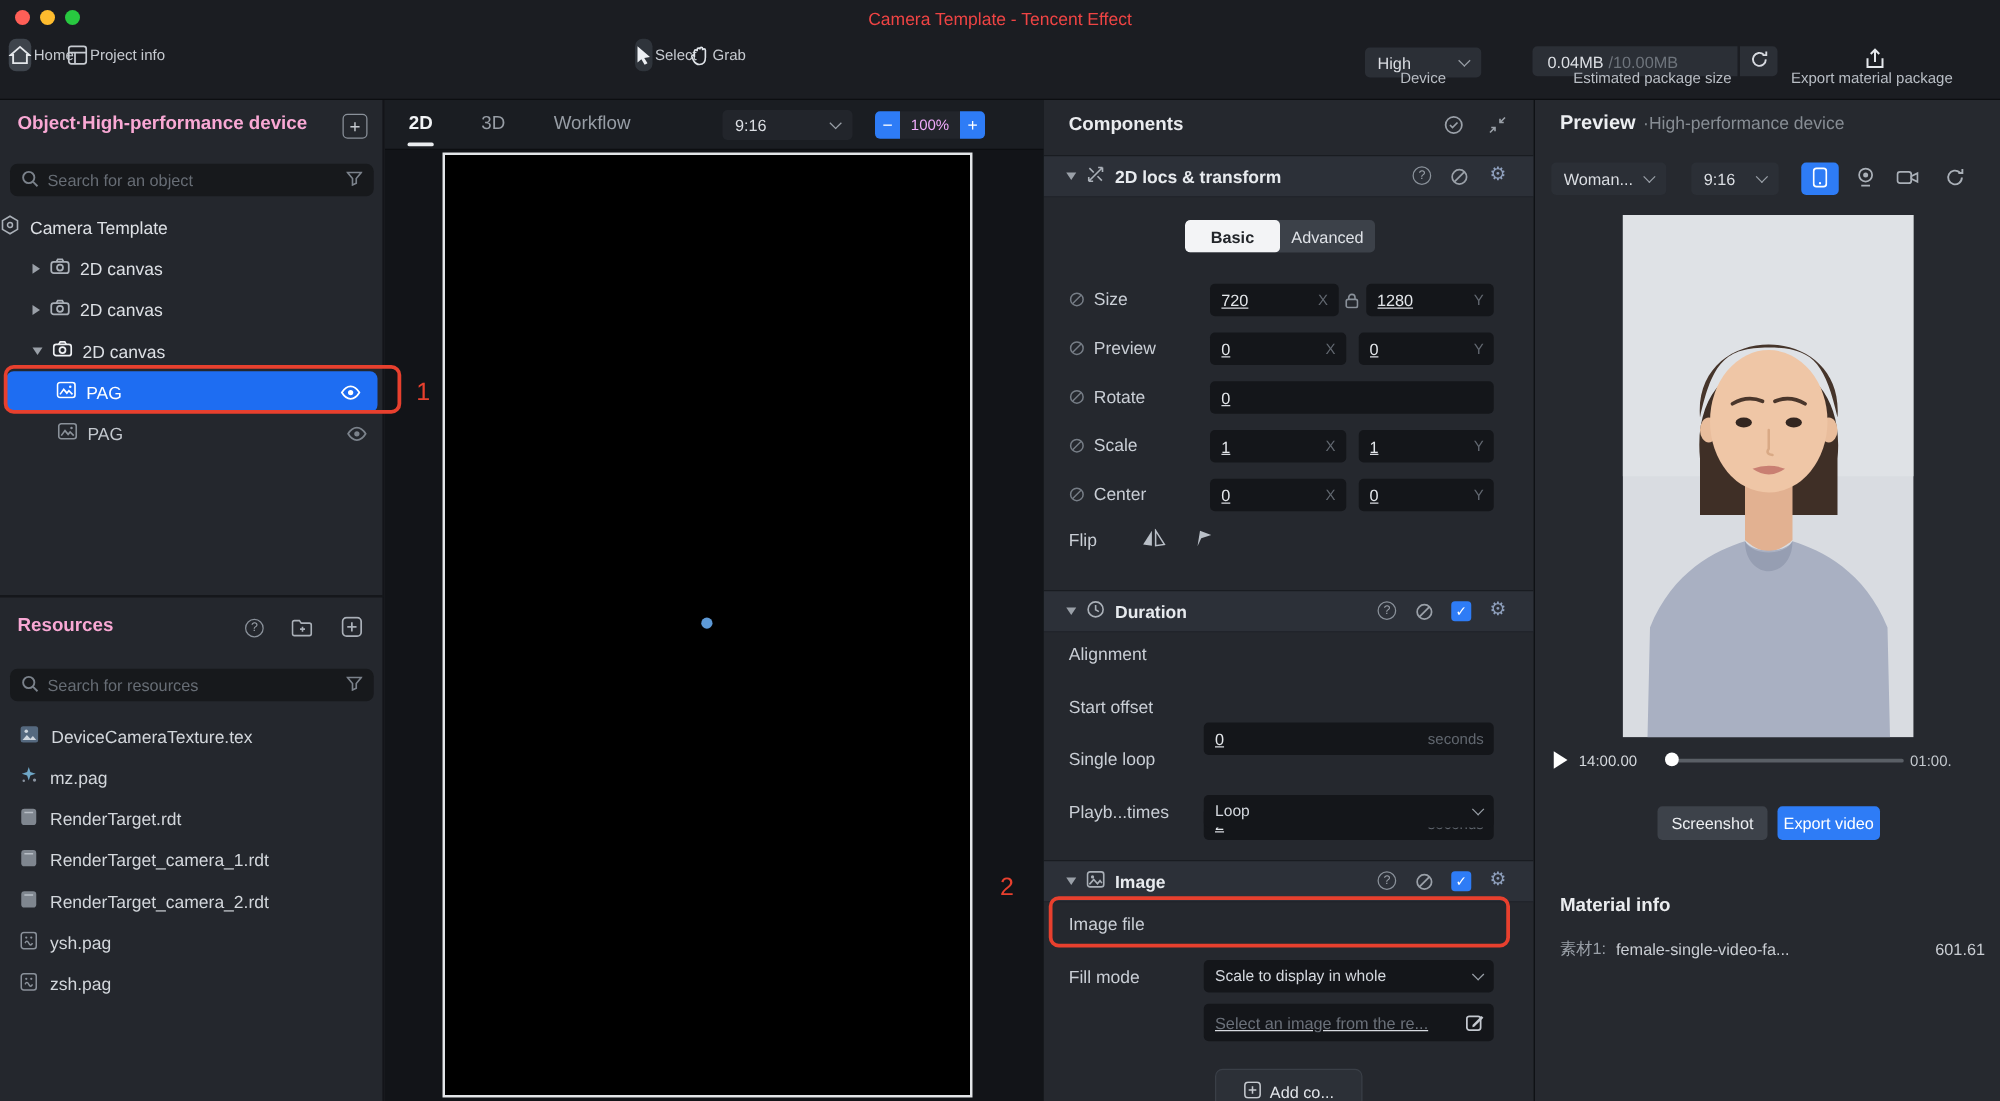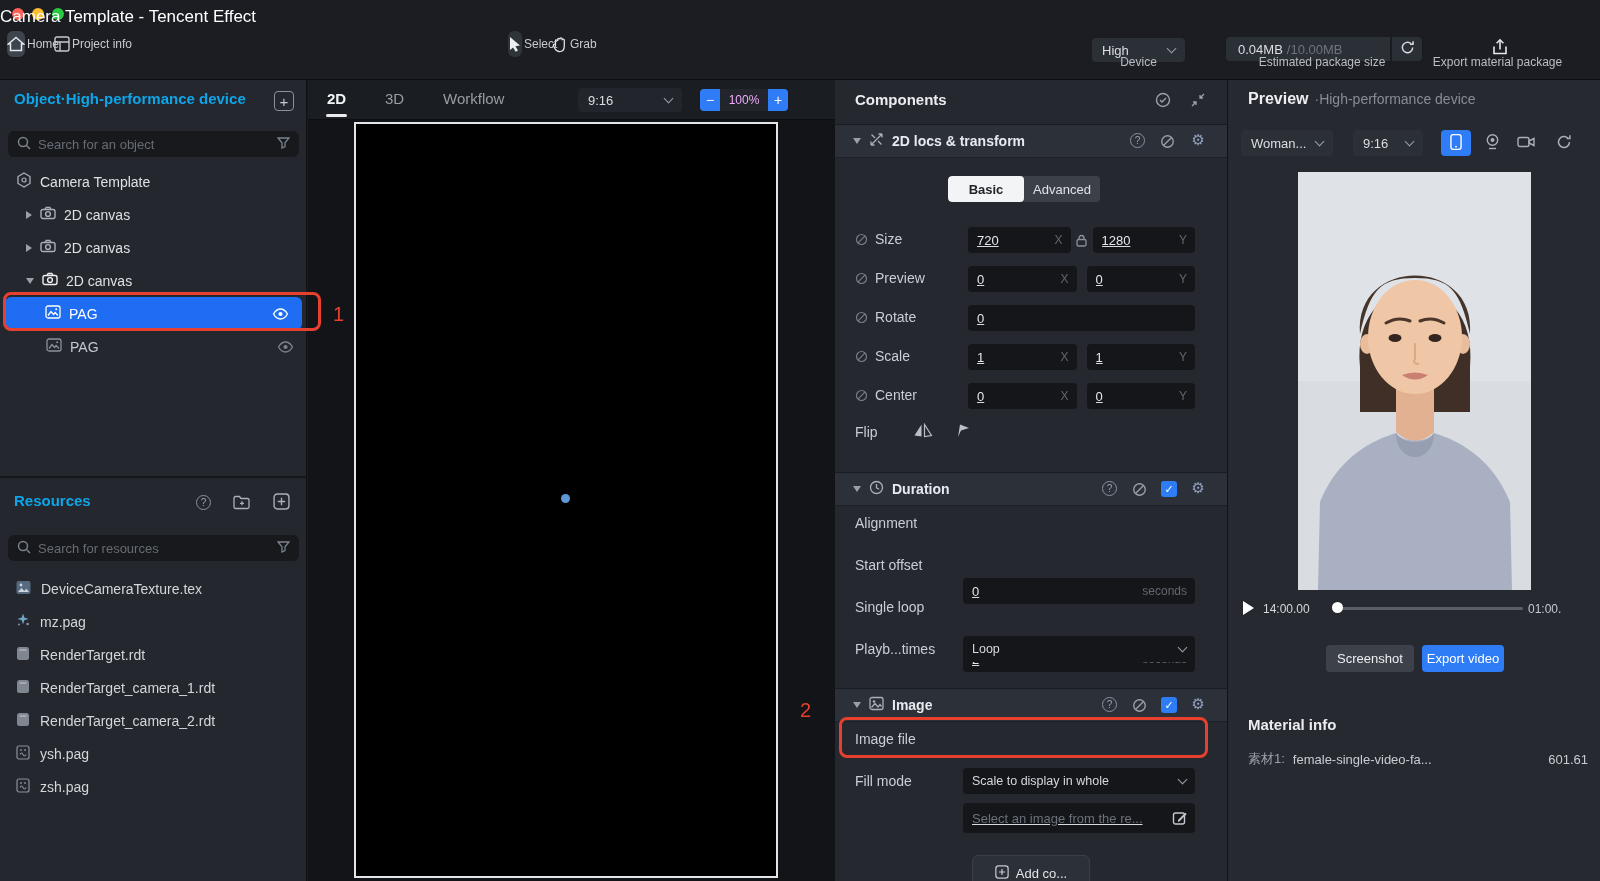--- a/index.html
+++ b/index.html
@@ -3,35 +3,35 @@
 <meta charset="utf-8">
 <style>
   *{margin:0;padding:0;box-sizing:border-box;font-family:"Liberation Sans","DejaVu Sans",sans-serif;}
   html,body{background:#101215;}
   .app{position:relative;width:1600px;height:881px;overflow:hidden;background:#17191d;color:#d7dae0;font-size:13px;}
   .ab{position:absolute;}
 
   
   .titlebar{position:absolute;left:0;top:0;width:1600px;height:28px;background:#1b1d22;}
   .tl{position:absolute;top:8px;width:12px;height:12px;border-radius:50%;}
-  .title-text{position:absolute;left:0;top:7px;width:100%;text-align:left;font-size:17px;color:#ffffff;}
+  .title-text{position:absolute;left:0;top:7px;width:100%;text-align:center;font-size:14px;color:#ef4444;}
   .toolbar{position:absolute;left:0;top:28px;width:1600px;height:52px;background:#1b1d22;border-bottom:1px solid #0c0e11;}
   .tool-item{position:absolute;top:3px;display:flex;flex-direction:row;align-items:center;gap:2px;cursor:default;}
   .icon-box{width:30px;height:26px;border-radius:6px;display:flex;align-items:center;justify-content:center;}
   .icon-box.hl{background:#3e444c;}
   .icon-box.hl2{background:#2f343b;}
   .tool-label{font-size:12px;color:#c6cad0;white-space:nowrap;}
   .dd{display:flex;align-items:center;background:#2b2f36;border-radius:4px;padding:4px 10px;height:24px;gap:8px;cursor:default;}
   .dd .dd-text{flex:1;color:#dbdee3;font-size:13px;white-space:nowrap;overflow:hidden;}
   .chev{width:7px;height:7px;border-right:1.5px solid #9aa0a8;border-bottom:1.5px solid #9aa0a8;transform:rotate(45deg);margin-top:-3px;flex:none;}
   .sub-label{position:absolute;top:55px;font-size:12px;color:#b9bec5;text-align:center;white-space:nowrap;}
 
   
   .object-panel{position:absolute;left:0;top:80px;width:307px;height:801px;background:#24272d;border-right:1px solid #0f1115;}
-  .panel-title{font-size:15px;font-weight:700;color:#0ea5e9;white-space:nowrap;}
+  .panel-title{font-size:15px;font-weight:700;color:#f9a8d4;white-space:nowrap;}
   .search{position:absolute;left:8px;height:26px;background:#17191c;border-radius:6px;display:flex;align-items:center;padding:0 9px;gap:7px;}
   .search input{flex:1;background:transparent;border:none;outline:none;color:#d7dae0;font-size:13px;min-width:0;}
   .search input::placeholder{color:#676d75;}
   .tree-row{display:flex;align-items:center;height:33px;gap:8px;font-size:14px;color:#dde0e5;cursor:default;}
   .tree-row.sel{background:#1e6df2;border-radius:6px;margin:0 5px;color:#fff;}
   .tri-r{width:0;height:0;border-left:6px solid #9aa0a8;border-top:4px solid transparent;border-bottom:4px solid transparent;flex:none;}
   .tri-d{width:0;height:0;border-top:6px solid #9aa0a8;border-left:4px solid transparent;border-right:4px solid transparent;flex:none;}
   .eye{margin-left:auto;margin-right:13px;display:flex;flex:none;}
   .res-row{display:flex;align-items:center;height:33px;gap:10px;font-size:14px;color:#d3d7dc;padding-left:16px;cursor:default;}
   .qicon{width:15px;height:15px;border-radius:50%;border:1.2px solid #8a919a;color:#9aa0a8;font-size:10px;display:flex;align-items:center;justify-content:center;flex:none;}
@@ -169,21 +169,21 @@
       </span>
       <input placeholder="Search for an object" style="">
       <span>
         <svg width="13" height="13" viewBox="0 0 13 13">
             <path d="M1 2h11L8 6.8v3.7l-3 1.5V6.8z" fill="none" stroke="#7b828b" stroke-width="1.3"></path>
           </svg>
       </span>
     </div>
 
     <div class="ab" style="left:0;top:85px;width:307px">
-      <div class="tree-row" style="padding-left:16px">
+      <div class="tree-row" style="padding-left:0">
         <span>
           <svg width="16" height="16" viewBox="0 0 16 16">
               <path d="M8 1l6 3.5v7L8 15 2 11.5v-7z" fill="none" stroke="#aab0b8" stroke-width="1.3"></path>
               <circle cx="8" cy="8" r="2" fill="none" stroke="#aab0b8" stroke-width="1.2"></circle>
             </svg>
         </span>
         <span>Camera Template</span>
       </div>
       <div class="tree-row" style="padding-left:26px">
         <span class="tri-r"></span>

